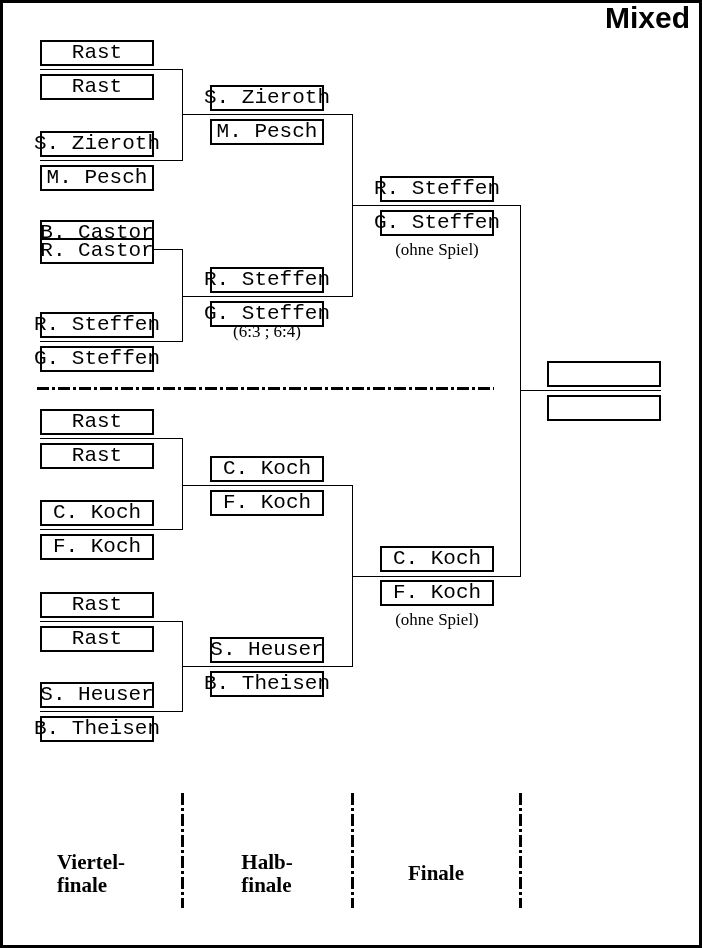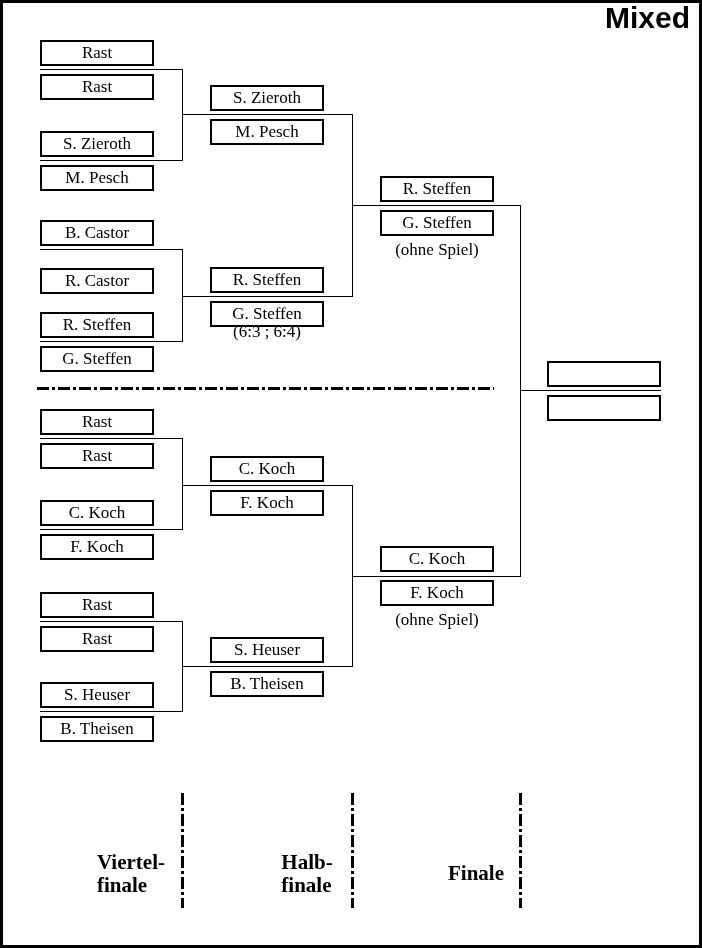--- a/index.html
+++ b/index.html
@@ -14,58 +14,58 @@
   }
   .title {
     position:absolute; top:2px; left:0; width:690px;
     text-align:right; font-family:"Liberation Sans", sans-serif;
     font-weight:bold; font-size:30px; line-height:32px;
   }
   .box {
     position:absolute; width:114px; height:26px; box-sizing:border-box;
     background:#fff; border:2px solid #000; z-index:10;
     display:flex; align-items:center; justify-content:center;
-    font-size:17px; line-height:20px; white-space:nowrap;
+    font-size:21px; line-height:20px; white-space:nowrap;font-family:Liberation Mono, monospace;
   }
   .hline { position:absolute; height:1px; background:#000; z-index:5; }
   .vline { position:absolute; width:1px; background:#000; z-index:5; }
   .note {
     position:absolute; width:114px; text-align:center;
     font-size:17px; line-height:20px; white-space:nowrap; z-index:10;
   }
   .hdash {
     position:absolute; height:3px; z-index:6;
     background:repeating-linear-gradient(to right,
       #000 0 12px, transparent 12px 15px, #000 15px 18px, transparent 18px 21px);
   }
   .vdash {
     position:absolute; width:3px; z-index:6;
     background:repeating-linear-gradient(to bottom,
       #000 0 12px, transparent 12px 15px, #000 15px 18px, transparent 18px 21px);
   }
   .rlabel {
     position:absolute; display:flex; justify-content:center;
-    font-weight:bold; font-size:21px; line-height:23px; z-index:10;padding-left:40px;
+    font-weight:bold; font-size:21px; line-height:23px; z-index:10;
   }
   .rlabel span { text-align:left; white-space:pre-line; }
 </style>
 </head>
 <body>
 
 <div class="page">
   <div class="page-border"></div>
 
   <div class="title">Mixed</div>
 
   <div class="box" style="left:40px;top:40px">Rast</div>
   <div class="box" style="left:40px;top:74px">Rast</div>
   <div class="box" style="left:40px;top:131px">S. Zieroth</div>
   <div class="box" style="left:40px;top:165px">M. Pesch</div>
   <div class="box" style="left:40px;top:220px">B. Castor</div>
-  <div class="box" style="left:40px;top:268px">R. Castor</div>
+  <div class="box" style="left:40px;top:238px">R. Castor</div>
   <div class="box" style="left:40px;top:312px">R. Steffen</div>
   <div class="box" style="left:40px;top:346px">G. Steffen</div>
   <div class="box" style="left:40px;top:409px">Rast</div>
   <div class="box" style="left:40px;top:443px">Rast</div>
   <div class="box" style="left:40px;top:500px">C. Koch</div>
   <div class="box" style="left:40px;top:534px">F. Koch</div>
   <div class="box" style="left:40px;top:592px">Rast</div>
   <div class="box" style="left:40px;top:626px">Rast</div>
   <div class="box" style="left:40px;top:682px">S. Heuser</div>
   <div class="box" style="left:40px;top:716px">B. Theisen</div>

